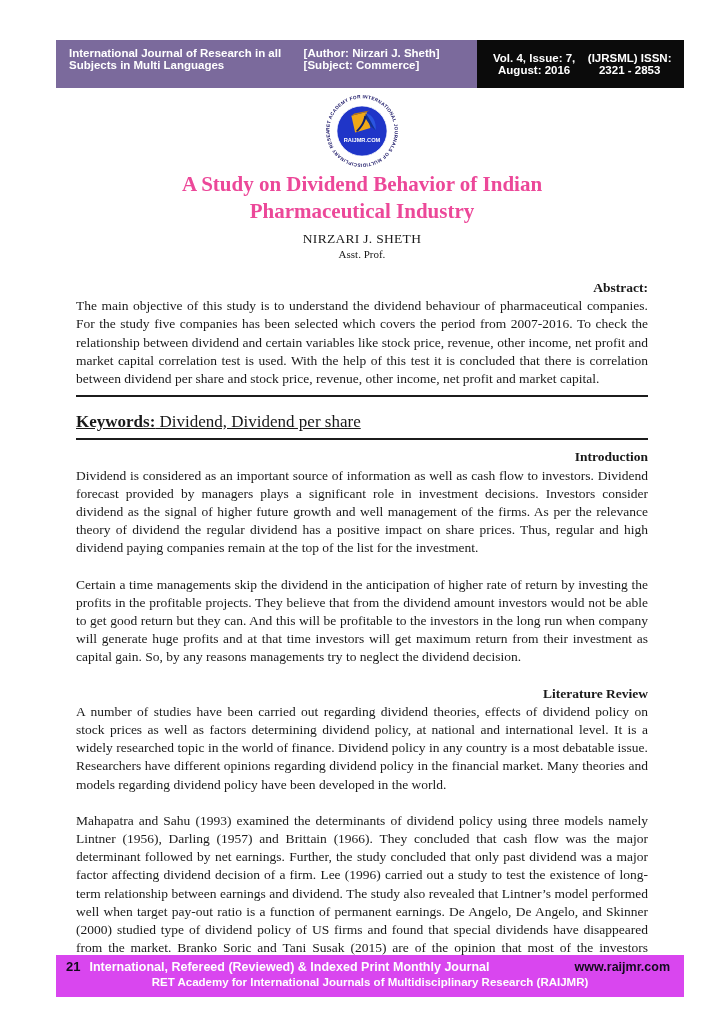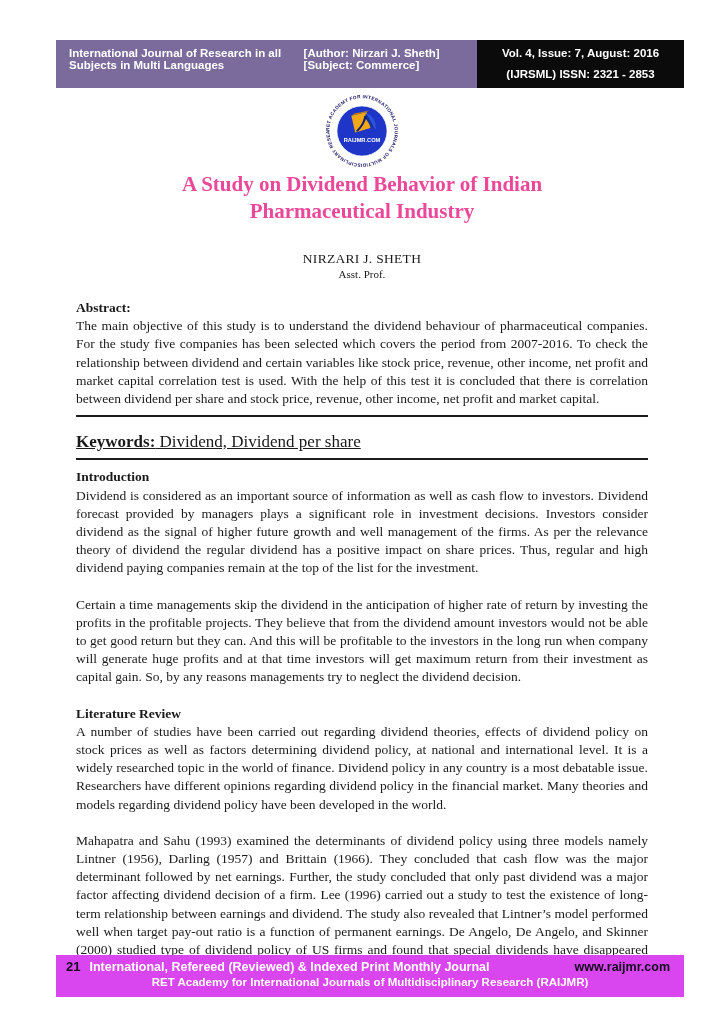--- a/index.html
+++ b/index.html
@@ -20,47 +20,47 @@
     font-family: "Liberation Sans", sans-serif;
   }
   .header-left {
     width: 421px; height: 100%;
     display: flex; flex-direction: row; justify-content: space-between;
     padding: 7px 12px 8px 13px;
     color: #ffffff; font-size: 11.5px; font-weight: bold;
   }
   .header-right {
     width: 207px; height: 100%;
-    display: flex; flex-direction: column; justify-content: space-between;
+    display: flex; flex-direction: row; justify-content: space-between;
     align-items: center;
     padding: 7px 8px 8px 8px;
     color: #ffffff; font-size: 11.5px; font-weight: bold;
     text-align: center;
   }
 
   
   .logo-wrap { margin-top: 5px; display: flex; justify-content: center; }
   .logo-wrap svg { width: 76px; height: 76px; display: block; }
 
   
   .paper-title {
     margin-top: 2px;
     text-align: center;
     font-size: 21px; font-weight: bold;
     line-height: 27px;
     color: #ec4899;
   }
-  .author-block { margin-top: 26px; text-align: center; }
+  .author-block { margin-top: 6px; text-align: center; }
   .author-name { font-size: 13.5px; letter-spacing: 0.3px; }
   .author-desig { font-size: 11px; margin-top: 1px; }
   .author-affil { font-size: 13px; margin-top: 1px; }
 
   
   .content { margin-left: 76px; width: 572px; }
-  .section-heading { font-weight: bold; font-size: 13.5px; line-height: 18.2px; }
+  .section-heading { font-weight: bold; font-size: 13.5px; line-height: 18.2px; text-align: right; }
   .para {
     font-size: 13.5px; line-height: 18.2px;
     text-align: justify;
   }
   .abstract-block { margin-top: 19px; }
   .rule { border: 0; border-top: 2px solid #1c1c1c; margin-top: 7px; }
   .keywords-line { margin-top: 16px; font-size: 17px; line-height: 18.2px; text-decoration: underline; }
   .keywords-line b { font-weight: bold; }
   .intro-block { margin-top: 8px; }
   .para-gap { margin-top: 18px; }

